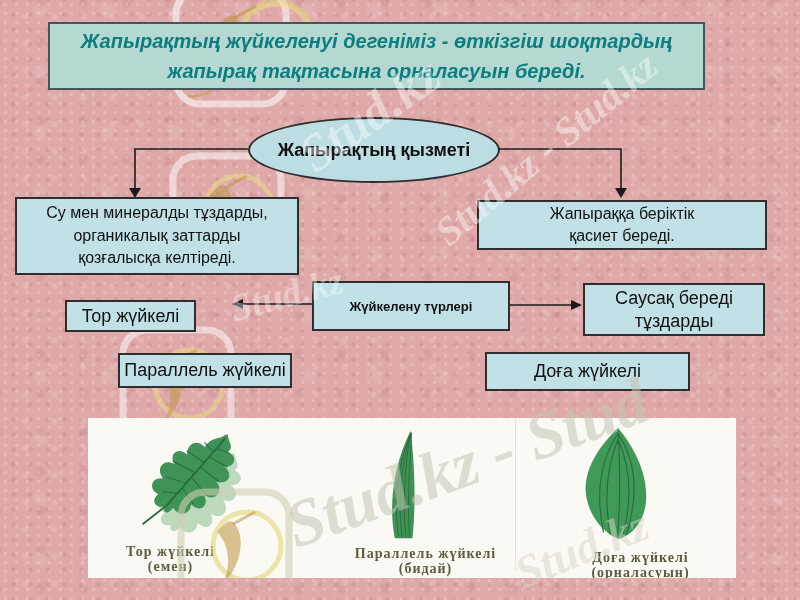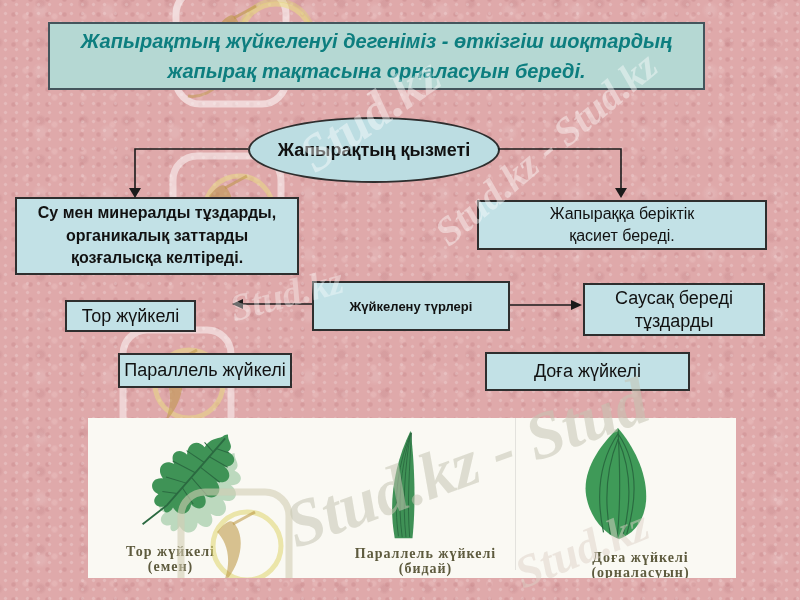--- a/index.html
+++ b/index.html
@@ -17,21 +17,21 @@
   }
   .abs{position:absolute;}
   
   .bluebox{position:absolute;background:#c2e1e6;border:2px solid #2e2e2e;
     display:flex;flex-direction:column;align-items:center;justify-content:center;
     text-align:center;color:#111;z-index:2;box-sizing:border-box;}
   #title-box{left:48px;top:22px;width:657px;height:68px;background:#b5d8d3;border:2px solid #44555c;
     color:#0d7e7f;font-weight:bold;font-style:italic;font-size:20px;line-height:1.5;z-index:2;}
   #func-ellipse{left:248px;top:117px;width:252px;height:66px;border-radius:50%;
     font-weight:bold;font-size:18px;background:#bcdde2;}
-  #func-left{left:15px;top:197px;width:284px;height:78px;font-size:16px;line-height:1.42;font-weight:bold;}
+  #func-left{left:15px;top:197px;width:284px;height:78px;font-size:16px;line-height:1.42;}
   #func-right{left:477px;top:200px;width:290px;height:50px;font-size:16px;line-height:1.4;}
   #types-box{left:312px;top:281px;width:198px;height:50px;font-weight:bold;font-size:13px;}
   #net-box{left:65px;top:300px;width:131px;height:32px;font-size:18px;}
   #palmate-box{left:583px;top:283px;width:182px;height:53px;font-size:18px;line-height:1.25;}
   #parallel-box{left:118px;top:353px;width:174px;height:35px;font-size:18px;}
   #arc-box{left:485px;top:352px;width:205px;height:39px;font-size:18px;}
   
   #connector-svg{position:absolute;left:0;top:0;width:800px;height:600px;z-index:3;pointer-events:none;}
   
   #examples-panel{left:88px;top:418px;width:648px;height:160px;background:#faf9f3;z-index:2;overflow:hidden;}

